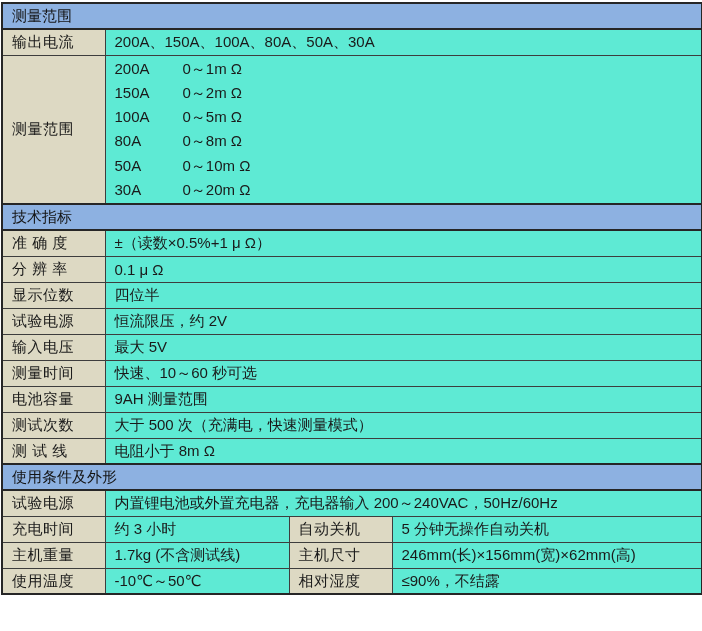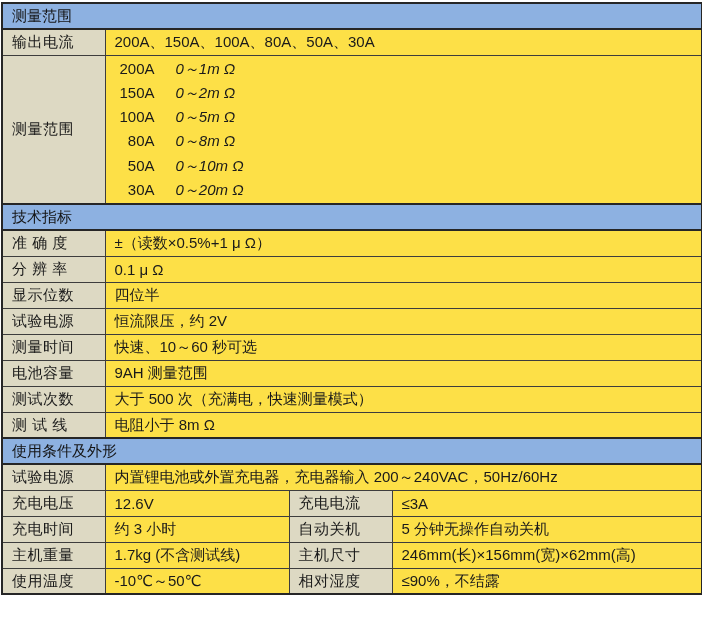--- a/index.html
+++ b/index.html
@@ -32,29 +32,28 @@
     white-space: nowrap;
   }
   table.spec { border: 2px solid #262626; }
   tr.hdr td {
     background: #8DB1E1;
     border-bottom: 2px solid #262626;
     border-top: 2px solid #262626;
     color: #141414;
   }
   td.lbl { background: #DDD9C3; letter-spacing: 0.5px; }
-  td.val { background: #fde047; }
+  td.val { background: #5eead4; }
   td.top { vertical-align: top; padding-top: 3px; }
   .rline { height: 24.3px; line-height: 24.3px; }
   .cur {
     display: inline-block;
     width: 40px;
-    text-align: right;
   }
-  .rng { margin-left: 21px; font-style: italic; }
+  .rng { margin-left: 28px; }
 </style>
 </head>
 <body>
 
 <div class="page">
   <table class="spec">
     <colgroup>
       <col style="width:103px">
       <col style="width:184px">
       <col style="width:103px">
@@ -94,20 +93,24 @@
     </tr>
     <tr>
       <td class="lbl">显示位数</td>
       <td class="val" colspan="3">四位半</td>
     </tr>
     <tr>
       <td class="lbl">试验电源</td>
       <td class="val" colspan="3">恒流限压，约 2V</td>
     </tr>
     <tr>
+      <td class="lbl">输入电压</td>
+      <td class="val" colspan="3">最大 5V</td>
+    </tr>
+    <tr>
       <td class="lbl">测量时间</td>
       <td class="val" colspan="3">快速、10～60 秒可选</td>
     </tr>
     <tr>
       <td class="lbl">电池容量</td>
       <td class="val" colspan="3">9AH 测量范围</td>
     </tr>
     <tr>
       <td class="lbl">测试次数</td>
       <td class="val" colspan="3">大于 500 次（充满电，快速测量模式）</td>
@@ -118,26 +121,20 @@
     </tr>
 
     <tr class="hdr">
       <td colspan="4">使用条件及外形</td>
     </tr>
     <tr>
       <td class="lbl">试验电源</td>
       <td class="val" colspan="3">内置锂电池或外置充电器，充电器输入 200～240VAC，50Hz/60Hz</td>
     </tr>
     <tr>
-      <td class="lbl">充电电压</td>
-      <td class="val">12.6V</td>
-      <td class="lbl">充电电流</td>
-      <td class="val">≤3A</td>
-    </tr>
-    <tr>
       <td class="lbl">充电时间</td>
       <td class="val">约 3 小时</td>
       <td class="lbl">自动关机</td>
       <td class="val">5 分钟无操作自动关机</td>
     </tr>
     <tr>
       <td class="lbl">主机重量</td>
       <td class="val">1.7kg (不含测试线)</td>
       <td class="lbl">主机尺寸</td>
       <td class="val">246mm(长)×156mm(宽)×62mm(高)</td>

